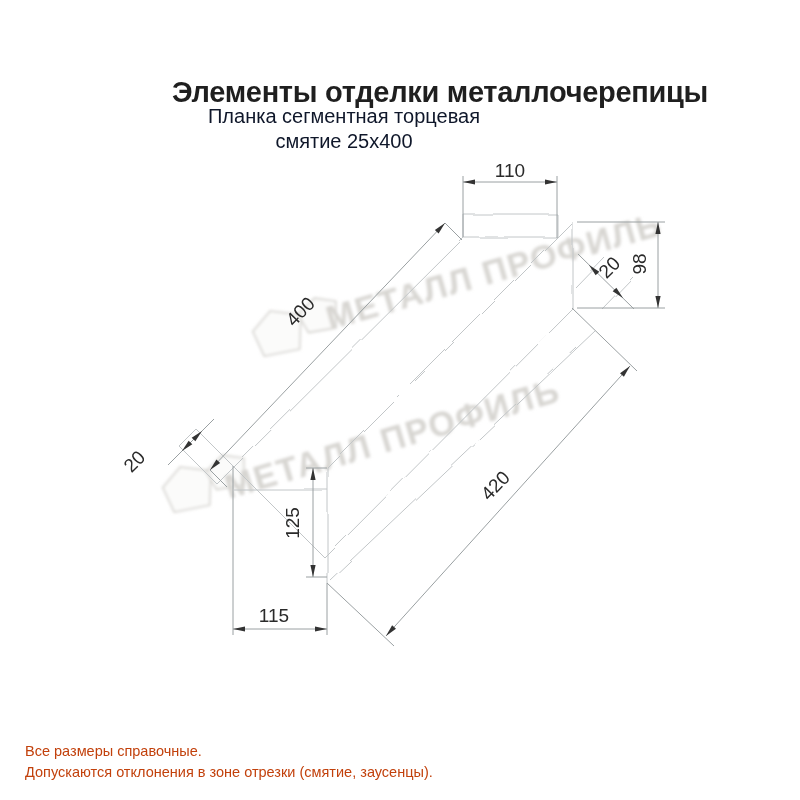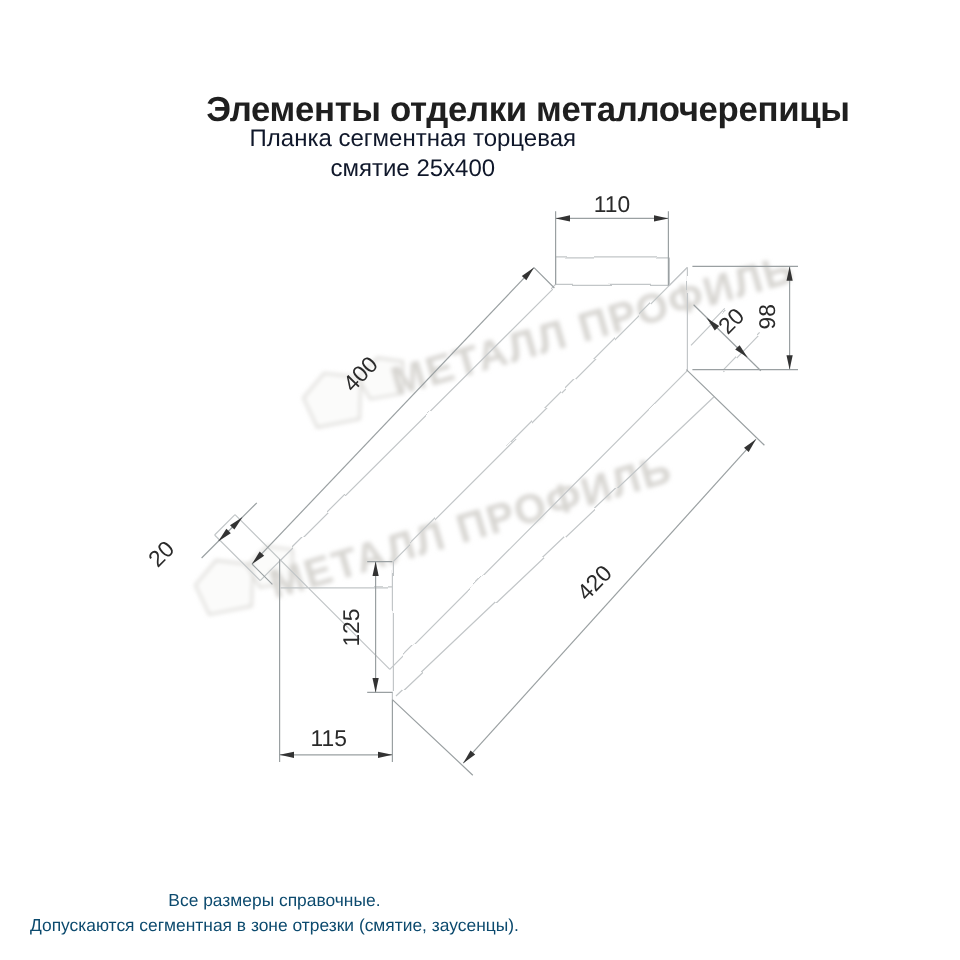--- a/index.html
+++ b/index.html
@@ -2,21 +2,21 @@
 <html><head>
 <meta charset="utf-8">
 <style>
   html,body{margin:0;padding:0;background:#fff;}
   .page{position:relative;width:800px;height:800px;background:#ffffff;overflow:hidden;
         font-family:"Liberation Sans",sans-serif;}
   .doc-title{position:absolute;top:28px;left:0;width:708px;text-align:right;
              font-size:29px;font-weight:bold;color:#1f1f1f;letter-spacing:-0.3px;margin-top:48px;}
   .sub-title{position:absolute;top:104px;left:0;width:688px;text-align:center;
              font-size:20px;font-weight:400;color:#0f172a;line-height:25px;}
-  .footer{position:absolute;left:25px;top:741px;font-size:14.5px;color:#0c4a6e;line-height:21px;text-align:center;}
+  .footer{position:absolute;left:25px;top:741px;font-size:14.5px;color:#c2410c;line-height:21px;}
   svg{position:absolute;left:0;top:0;}
   .pl{stroke:#c2c6c8;stroke-width:1;fill:none;}
   .dl{stroke:#9aa0a2;stroke-width:1;fill:none;}
   .dimtxt{font-size:19px;fill:#2a2a2a;}
   .wmtext{font-size:34px;font-weight:bold;letter-spacing:1.5px;fill:#d7d5d1;}
   .wmshape{stroke:#d2d0cc;stroke-width:1.5;fill:rgba(248,247,245,0.55);}
 </style>
 </head>
 <body>
 
@@ -124,16 +124,16 @@
 
     <g>
       <path class="dl" d="M327,583 L394,646 M572,308 L637,371"></path>
       <line class="dl" x1="386" y1="636" x2="630" y2="366" marker-start="url(#arr)" marker-end="url(#arr)"></line>
       <text class="dimtxt" transform="translate(500,490) rotate(-46)" text-anchor="middle">420</text>
     </g>
   </svg>
 
   <div class="footer">
     <div>Все размеры справочные.</div>
-    <div>Допускаются сегментная в зоне отрезки (смятие, заусенцы).</div>
+    <div>Допускаются отклонения в зоне отрезки (смятие, заусенцы).</div>
   </div>
 
 </div>
 
 </body></html>

